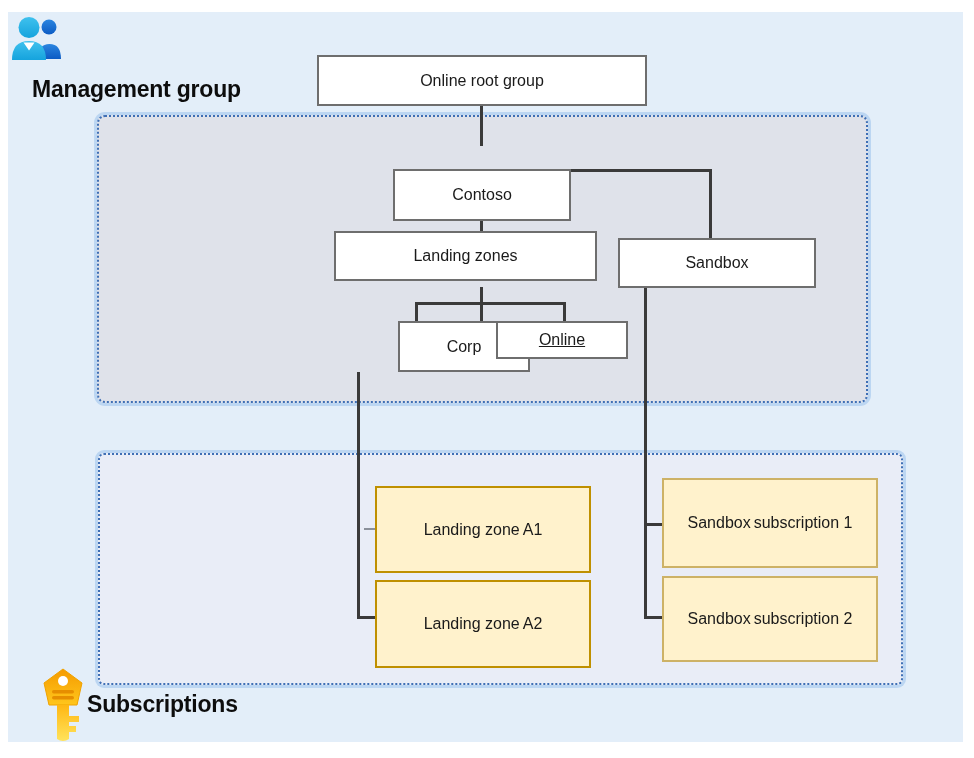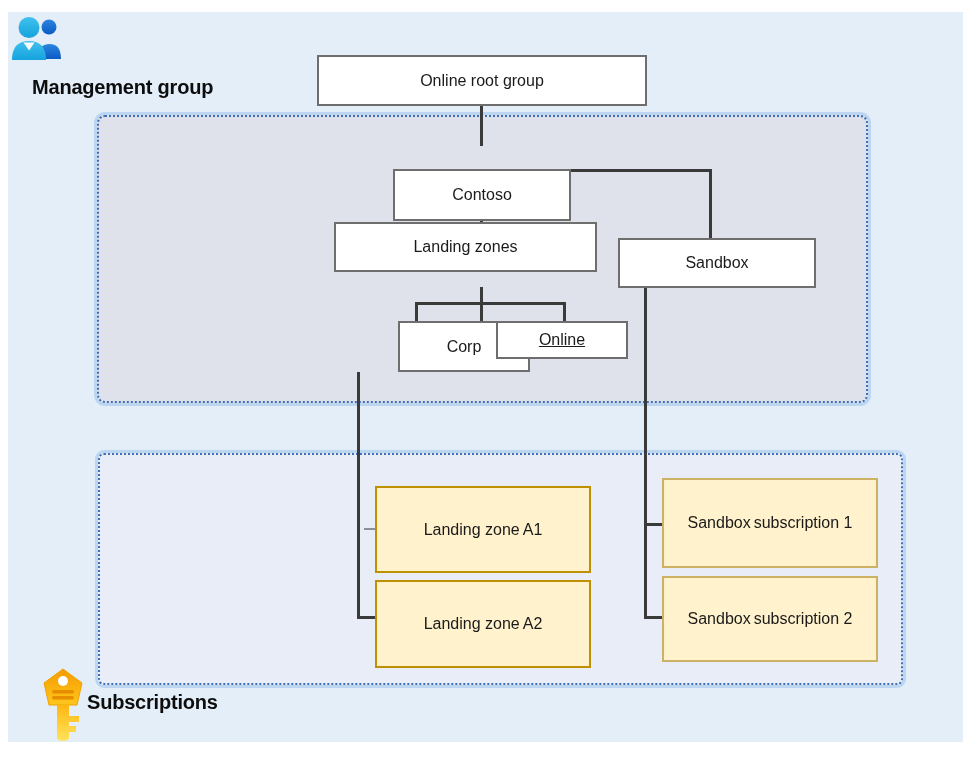--- a/index.html
+++ b/index.html
@@ -22,21 +22,21 @@
     background:var(--subs-container-fill);}
   .line{background:var(--connector);z-index:3;}
   .tick{background:var(--tick);z-index:3;}
   .node{background:var(--node-fill);border:2px solid var(--node-border);z-index:4;
     display:flex;align-items:center;justify-content:center;
     font-size:16px;color:var(--text);}
   .subbox{background:var(--sub-fill);z-index:4;display:flex;
     align-items:center;justify-content:center;gap:3px;font-size:16px;color:var(--text);}
   .lz{border:2px solid var(--lz-border);}
   .sb{border:2px solid var(--sb-border);}
-  .section-title{font-size:20px;font-weight:bold;color:#0d0d0d;z-index:6;letter-spacing:-0.2px;}
+  .section-title{font-size:23px;font-weight:bold;color:#0d0d0d;z-index:6;letter-spacing:-0.2px;}
   #mgmt-title{left:32px;top:76px;}
   #subs-title{left:87px;top:691px;}
   .icon{z-index:7;}
   #people-icon{left:10px;top:15px;width:54px;height:46px;}
   #key-icon{left:41px;top:668px;width:46px;height:74px;}
 </style>
 </head>
 <body>
 
 <div id="stage">
@@ -59,21 +59,21 @@
   <div class="abs line" style="left:644px;top:288px;width:3px;height:331px;"></div>
   <div class="abs line" style="left:644px;top:616px;width:18px;height:3px;"></div>
   <div class="abs line" style="left:644px;top:523px;width:18px;height:3px;"></div>
 
   <div class="abs node" style="left:317px;top:55px;width:330px;height:51px;">
     <span>Online root group</span>
   </div>
   <div class="abs node" style="left:393px;top:145px;width:178px;height:52px;margin-top:24px;">
     <span>Contoso</span>
   </div>
-  <div class="abs node" style="left:334px;top:222px;width:263px;height:50px;">
+  <div class="abs node" style="left:334px;top:231px;width:263px;height:50px;">
     <span>Landing zones</span>
   </div>
   <div class="abs node" style="left:618px;top:238px;width:198px;height:50px;">
     <span>Sandbox</span>
   </div>
   <div class="abs node" style="left:350px;top:321px;width:132px;height:51px;margin-left:48px;">
     <span>Corp</span>
   </div>
   <div class="abs node" style="left:496px;top:321px;width:132px;height:38px;text-decoration:underline;">
     <span>Online</span>

